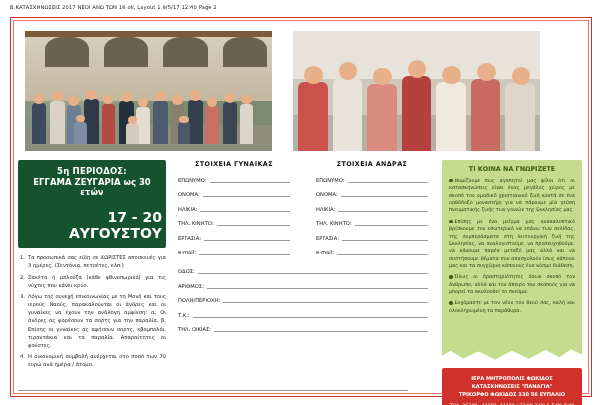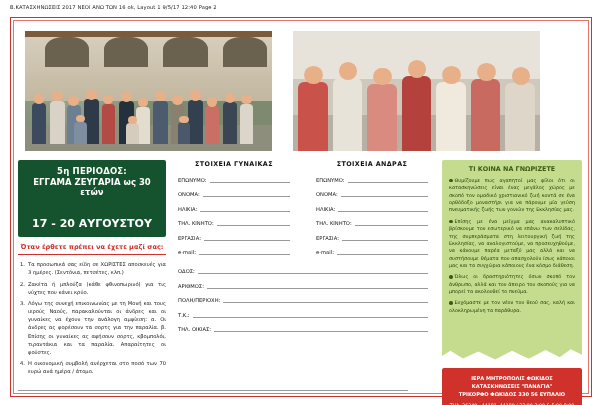--- a/index.html
+++ b/index.html
@@ -37,21 +37,21 @@
   .head{position:absolute;border-radius:50%;background:#e8b089;}
 
   
   .content{position:absolute;left:18px;top:160px;width:564px;height:228px;}
 
   
   .leftcol{position:absolute;left:0;top:0;width:148px;}
   .redbox{background:#14532d;color:#fff;text-align:center;padding:6px 4px 7px 4px;border-radius:2px;}
   .redbox .l1{font-size:8.5px;font-weight:bold;letter-spacing:.2px;}
   .redbox .l2{font-size:8.5px;font-weight:bold;margin-top:1px;}
-  .redbox .l3{font-size:11px;font-weight:bold;margin-top:20px;}
+  .redbox .l3{font-size:14px;font-weight:bold;margin-top:12px;text-align:right;}
   .subtitle{margin-top:6px;font-size:6.6px;color:#d0312a;font-weight:bold;text-align:center;
     border-bottom:.8px solid #d0312a;padding-bottom:3px;}
   .list{margin-top:5px;font-size:5.2px;line-height:1.55;color:#1b1b1b;}
   .li{display:flex;gap:3px;margin-bottom:3.5px;}
   .li .n{width:7px;flex:0 0 7px;text-align:right;}
   .li .t{flex:1;text-align:justify;}
 
   
   .forms{position:absolute;left:160px;top:0;width:250px;}
   .fhead{font-size:6.4px;font-weight:bold;letter-spacing:.4px;text-align:center;color:#111;}
@@ -168,21 +168,20 @@
   </div>
 
   <div class="content">
 
     <div class="leftcol">
       <div class="redbox">
         <div class="l1">5η ΠΕΡΙΟΔΟΣ:</div>
         <div class="l2">ΕΓΓΑΜΑ ΖΕΥΓΑΡΙΑ ως 30 ετών</div>
         <div class="l3">17 - 20 ΑΥΓΟΥΣΤΟΥ</div>
       </div>
-      <div class="subtitle">Όταν έρθετε πρέπει να έχετε μαζί σας:</div>
       <div class="list">
         <div class="li">
           <div class="n">1.</div>
           <div class="t">Τα προσωπικά σας είδη σε ΧΩΡΙΣΤΕΣ αποσκευές για 3 ημέρες. (Σεντόνια, πετσέτες, κλπ.)</div>
         </div>
         <div class="li">
           <div class="n">2.</div>
           <div class="t">Ζακέτα ή μπλούζα (κάθε φθινοπωρινό) για τις νύχτες που κάνει κρύο.</div>
         </div>
         <div class="li">

